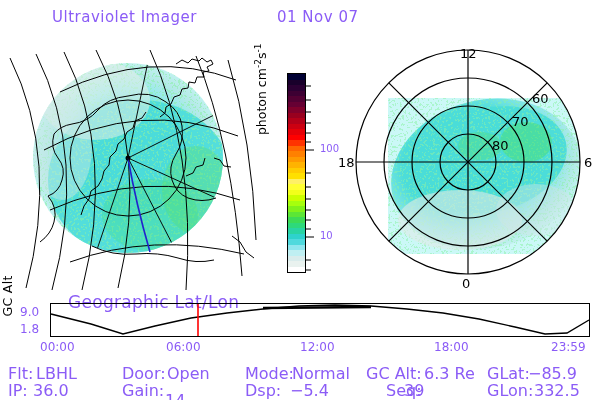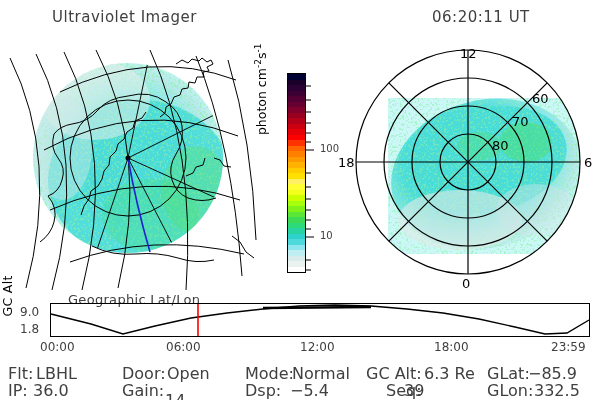--- a/index.html
+++ b/index.html
@@ -1,22 +1,22 @@
 <!DOCTYPE html>
 <html><head>
 <meta charset="utf-8">
 <style>
   html,body{margin:0;padding:0;background:#ffffff;}
   body{width:600px;height:400px;overflow:hidden;
        font-family:"DejaVu Sans",sans-serif;color:#000;}
   #stage{position:relative;width:600px;height:400px;}
 
-  .txt{position:absolute;white-space:pre;color:#404040;}
+  .txt{position:absolute;white-space:pre;color:#8b5cf6;}
   .hdr{font-size:15px;letter-spacing:.5px;}
-  .cap{font-size:13px;letter-spacing:.3px;}
+  .cap{font-size:17px;letter-spacing:.3px;}
   .small{font-size:16px;}
   .tick{font-size:10px;}
 
   
   .panel{position:absolute;}
   svg{display:block;overflow:visible;}
 
   
   #cbar{position:absolute;left:287px;top:73px;width:19px;height:200px;
         border:1px solid #000;box-sizing:border-box;}
@@ -34,21 +34,21 @@
             font-size:12.5px;text-align:center;letter-spacing:.3px;
             transform-origin:center center;transform:rotate(-90deg);white-space:nowrap;}
   .axv{position:absolute;font-size:12px;}
 </style>
 </head>
 <body>
 
 <div id="stage">
 
   <div class="txt hdr" style="left:52px;top:8px;">Ultraviolet Imager</div>
-  <div class="txt hdr" style="left:432px;top:8px;">06:20:11 UT</div>
+  <div class="txt hdr" style="left:277px;top:8px;">01 Nov 07</div>
 
   <div class="panel" style="left:0px;top:40px;">
     <svg width="260" height="255" viewBox="0 0 260 255">
       <defs>
         <clipPath id="globeClip">
             <circle cx="128" cy="118" r="95"></circle>
           </clipPath>
         <clipPath id="discClip">
             <circle cx="128" cy="118" r="95"></circle>
           </clipPath>

